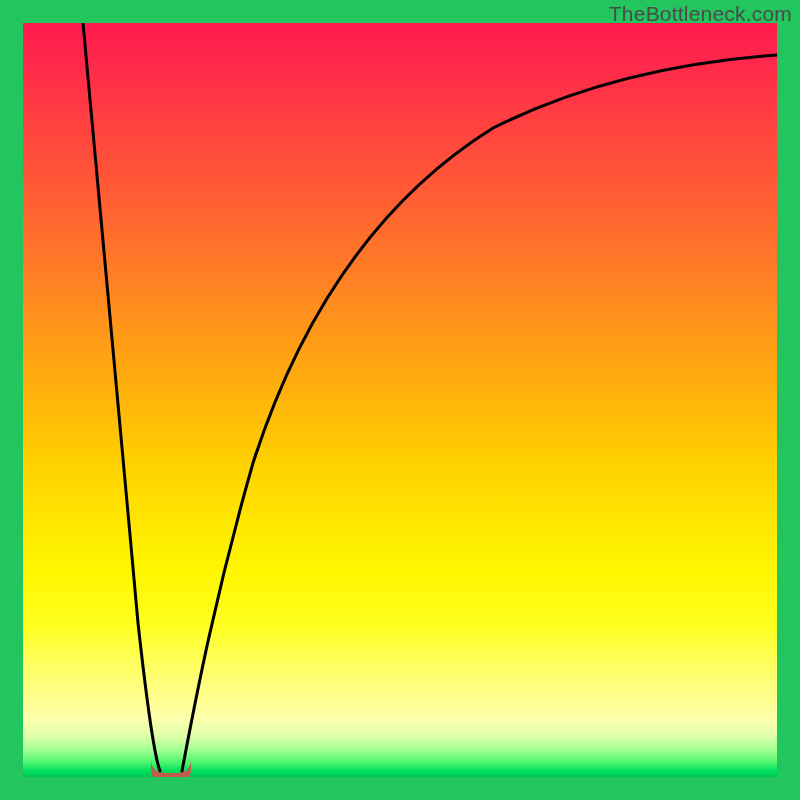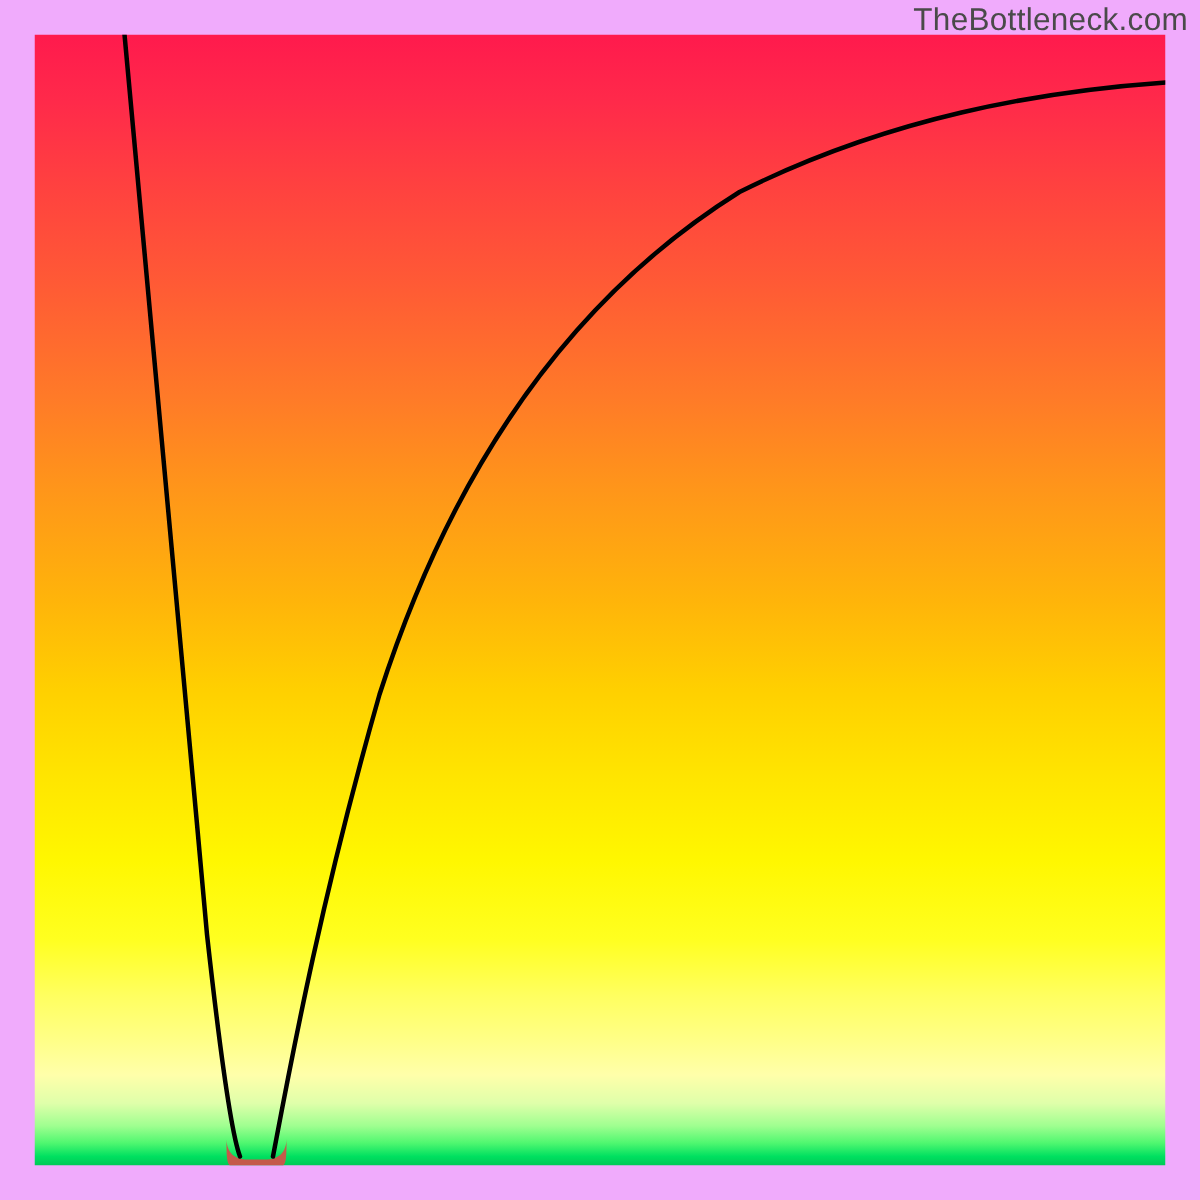--- a/index.html
+++ b/index.html
@@ -10,21 +10,21 @@
     overflow: hidden;
     background: #000;
     font-family: Arial, Helvetica, sans-serif;
   }
   .frame {
     position: absolute;
     top: 0;
     left: 0;
     width: 800px;
     height: 800px;
-    background: #f0abfc;
+    background: #22c55e;
   }
   .plot-area {
     position: absolute;
     top: 23px;
     left: 23px;
     width: 754px;
     height: 754px;
     overflow: hidden;
   }
   .gradient {

